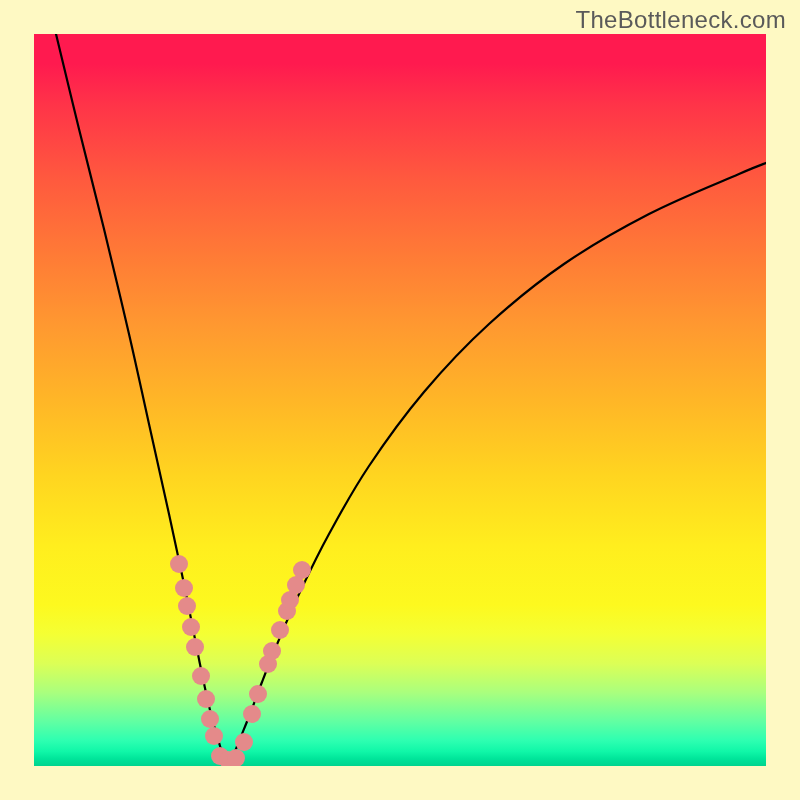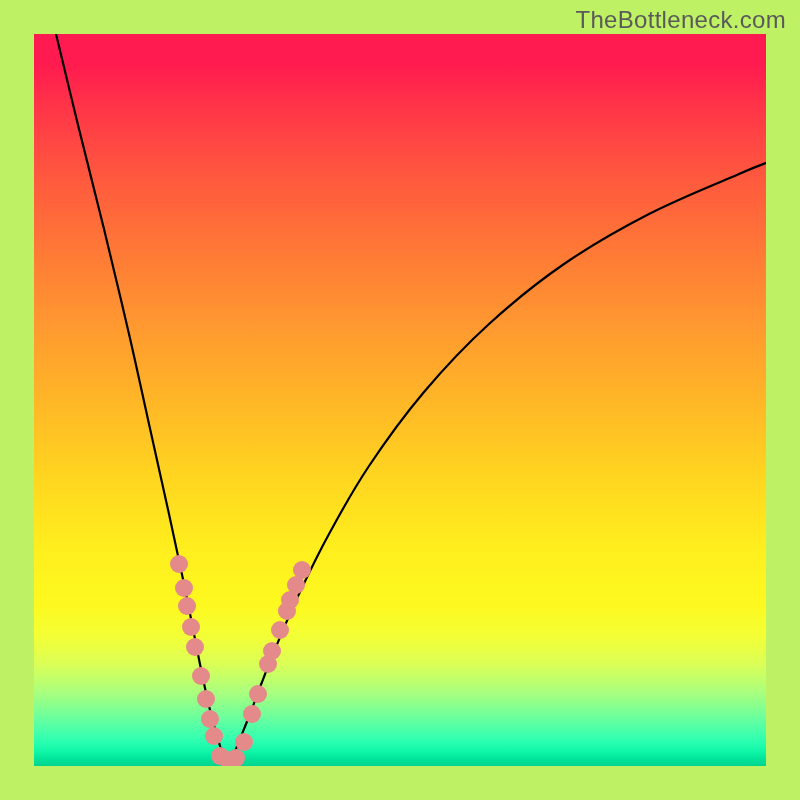--- a/index.html
+++ b/index.html
@@ -1,21 +1,21 @@
 <!DOCTYPE html>
 <html><head>
 <meta charset="utf-8">
 <style>
   * { margin: 0; padding: 0; box-sizing: border-box; }
   html, body { width: 800px; height: 800px; overflow: hidden; background: #000; }
   .frame {
     position: relative;
     width: 800px;
     height: 800px;
-    background: #bef264;
+    background: #fef9c3;
   }
   .watermark {
     position: absolute;
     top: 6px;
     right: 14px;
     font-family: Arial, Helvetica, sans-serif;
     font-size: 24px;
     color: #5a5a5a;
     letter-spacing: 0.3px;
     font-weight: 500;

